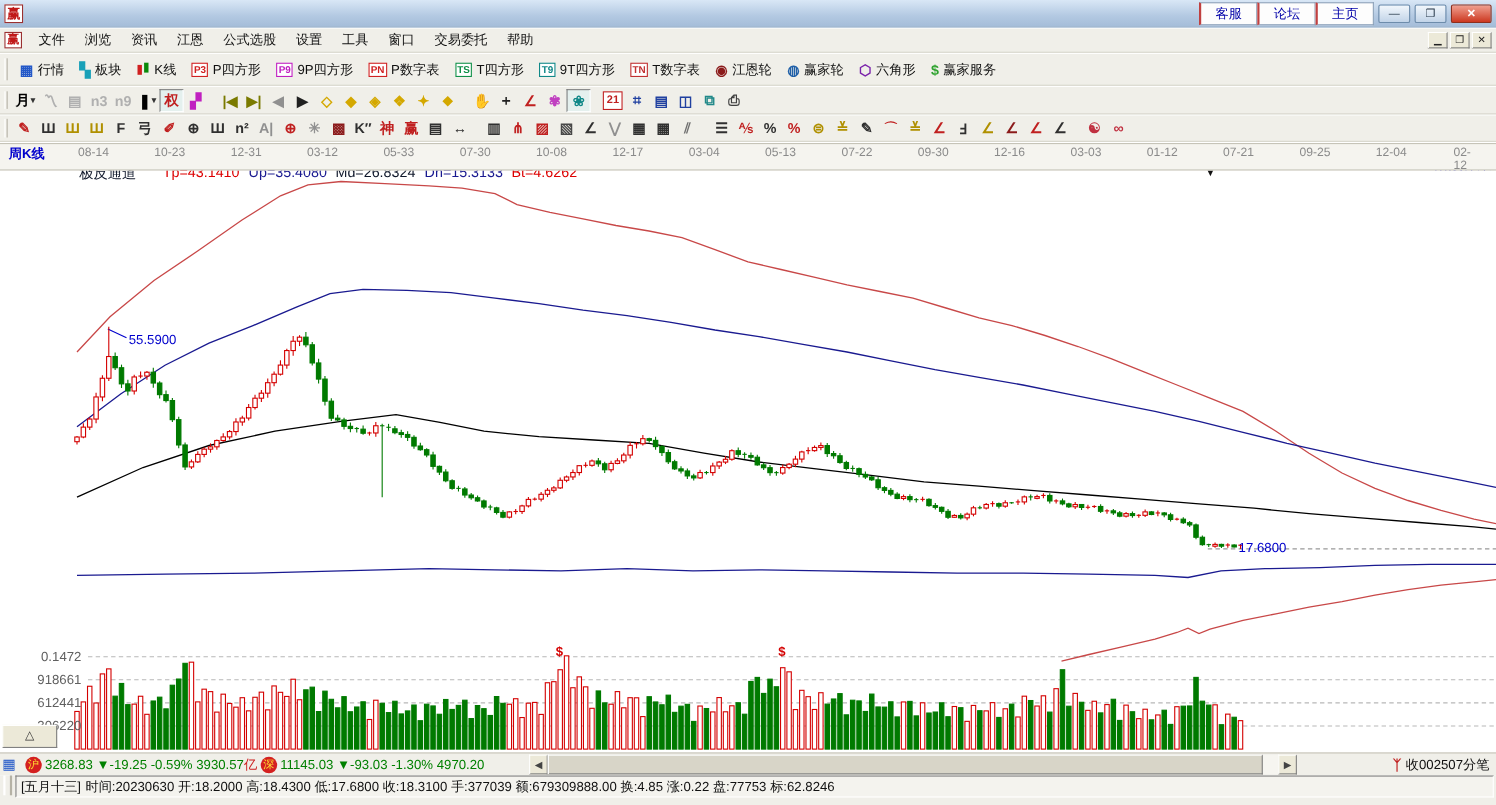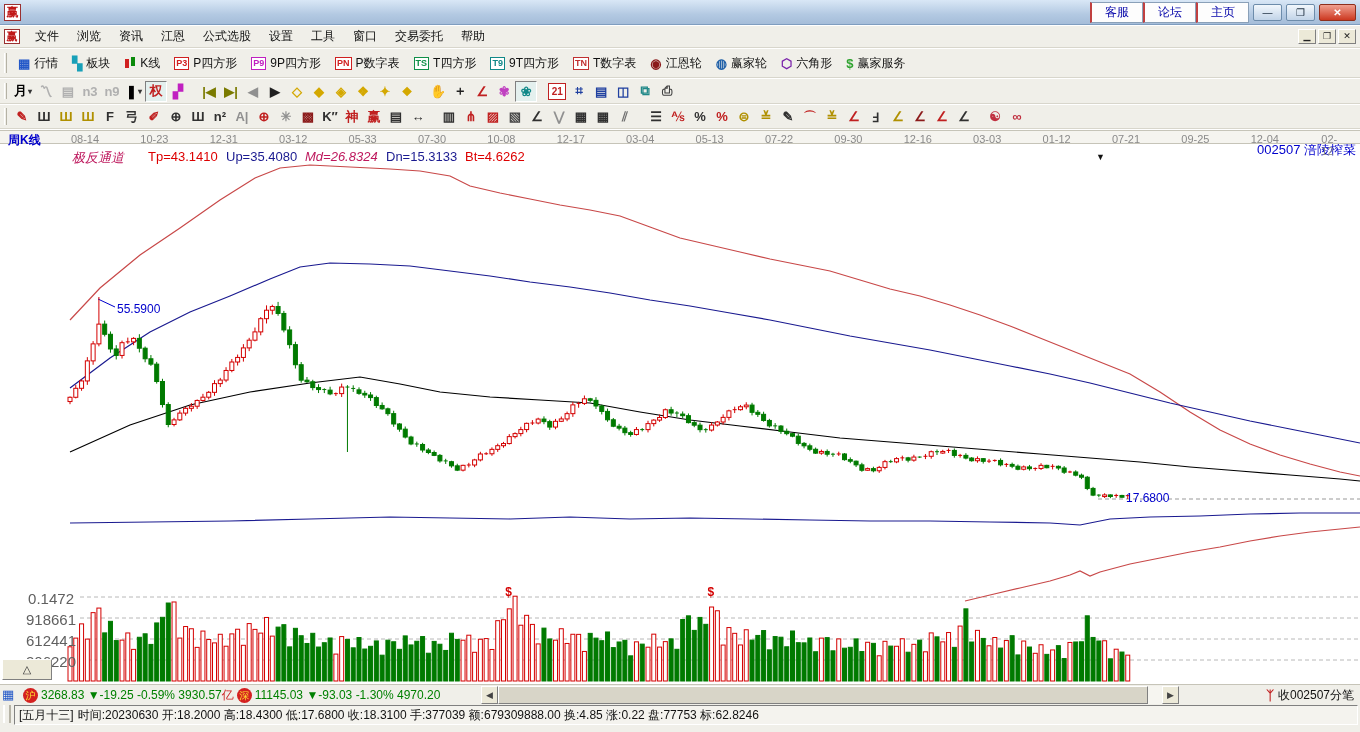--- a/index.html
+++ b/index.html
@@ -49,34 +49,34 @@
   .icbtn { min-width:22px; height:21px; display:flex; align-items:center; justify-content:center;
     border:1px solid transparent; font-size:13px; font-weight:bold; padding:0 2px; }
   .icbtn.disabled { color:#b0b0b0 !important; }
   .icbtn.selected { border-color:#808080 #fff #fff #808080; background:#e4f0ee; }
   .ic-k { display:inline-block; width:12px; height:13px; position:relative; }
   .ic-k::before { content:""; position:absolute; left:1px; top:2px; width:4px; height:9px; background:#d02020; }
   .ic-k::after  { content:""; position:absolute; left:7px; top:0; width:4px; height:9px; background:#0a8a0a; }
   .dd { font-size:8px; color:#333; margin-left:1px; }
 
   
-  .dateaxis { position:absolute; left:0; top:130px; width:1360px; height:14px; background:#f5f4ef;
+  .dateaxis { position:absolute; left:0; top:130px; width:1360px; height:25px; background:#f5f4ef;
     border-top:1px solid #c6c4b8; border-bottom:1px solid #c6c4b8; z-index:20; }
   .kline-label { position:absolute; left:8px; top:1px; color:#0000cc; font-size:12px; font-weight:bold; }
   .date-tick { position:absolute; top:2px; color:#8a8a8a; font-size:11px; transform:translateX(-50%); }
 
   
   .chartpane { position:absolute; left:0; top:148px; width:1360px; height:535px; background:#ffffff; z-index:1; }
   #chart-svg { position:absolute; left:0; top:0; width:1360px; height:732px; z-index:5; pointer-events:none; }
   .olabel { position:absolute; z-index:10; white-space:nowrap; }
-  .ch-header { top:149px; font-size:13px; } .redt { color:#dd0000; } .blk { color:#be185d;font-style:italic; } .navy { color:#1a1a90; }
+  .ch-header { top:149px; font-size:13px; } .redt { color:#dd0000; } .blk { color:#0f172a; } .navy { color:#1a1a90; }
   .stock-label { right:4px; top:141px; color:#0000cc; font-size:13px; text-align:right; }
   .tri-marker { left:1096px; top:152px; font-size:9px; color:#111; }
   .pricelabel { color:#0000cc; font-size:12px; }
-  .vol-label { position:absolute; z-index:10; color:#606060; font-size:15px; width:48px; text-align:right; left:26px; }
+  .vol-label { position:absolute; z-index:10; color:#606060; font-size:12px; width:48px; text-align:right; left:26px; }
   .panel-btn { position:absolute; left:2px; top:659px; width:50px; height:21px; background:#ece9d8;
     border:1px solid; border-color:#fff #808080 #808080 #fff; z-index:12; text-align:center;
     font-size:11px; line-height:19px; color:#333; }
 
   
   .statusrow { position:absolute; left:0; top:684px; width:1360px; height:21px; background:#f0efe9;
     border-top:1px solid #c6c4b8; display:flex; align-items:center; z-index:30; font-size:12px; }
   .mkt-icon { width:15px; height:14px; margin:0 3px 0 2px; color:#2358c8; font-size:13px; line-height:14px; }
   .badge { display:inline-block; width:15px; height:15px; border-radius:50%; background:#d42020;
     color:#ffe030; font-size:10px; line-height:15px; text-align:center; margin:0 3px; }

